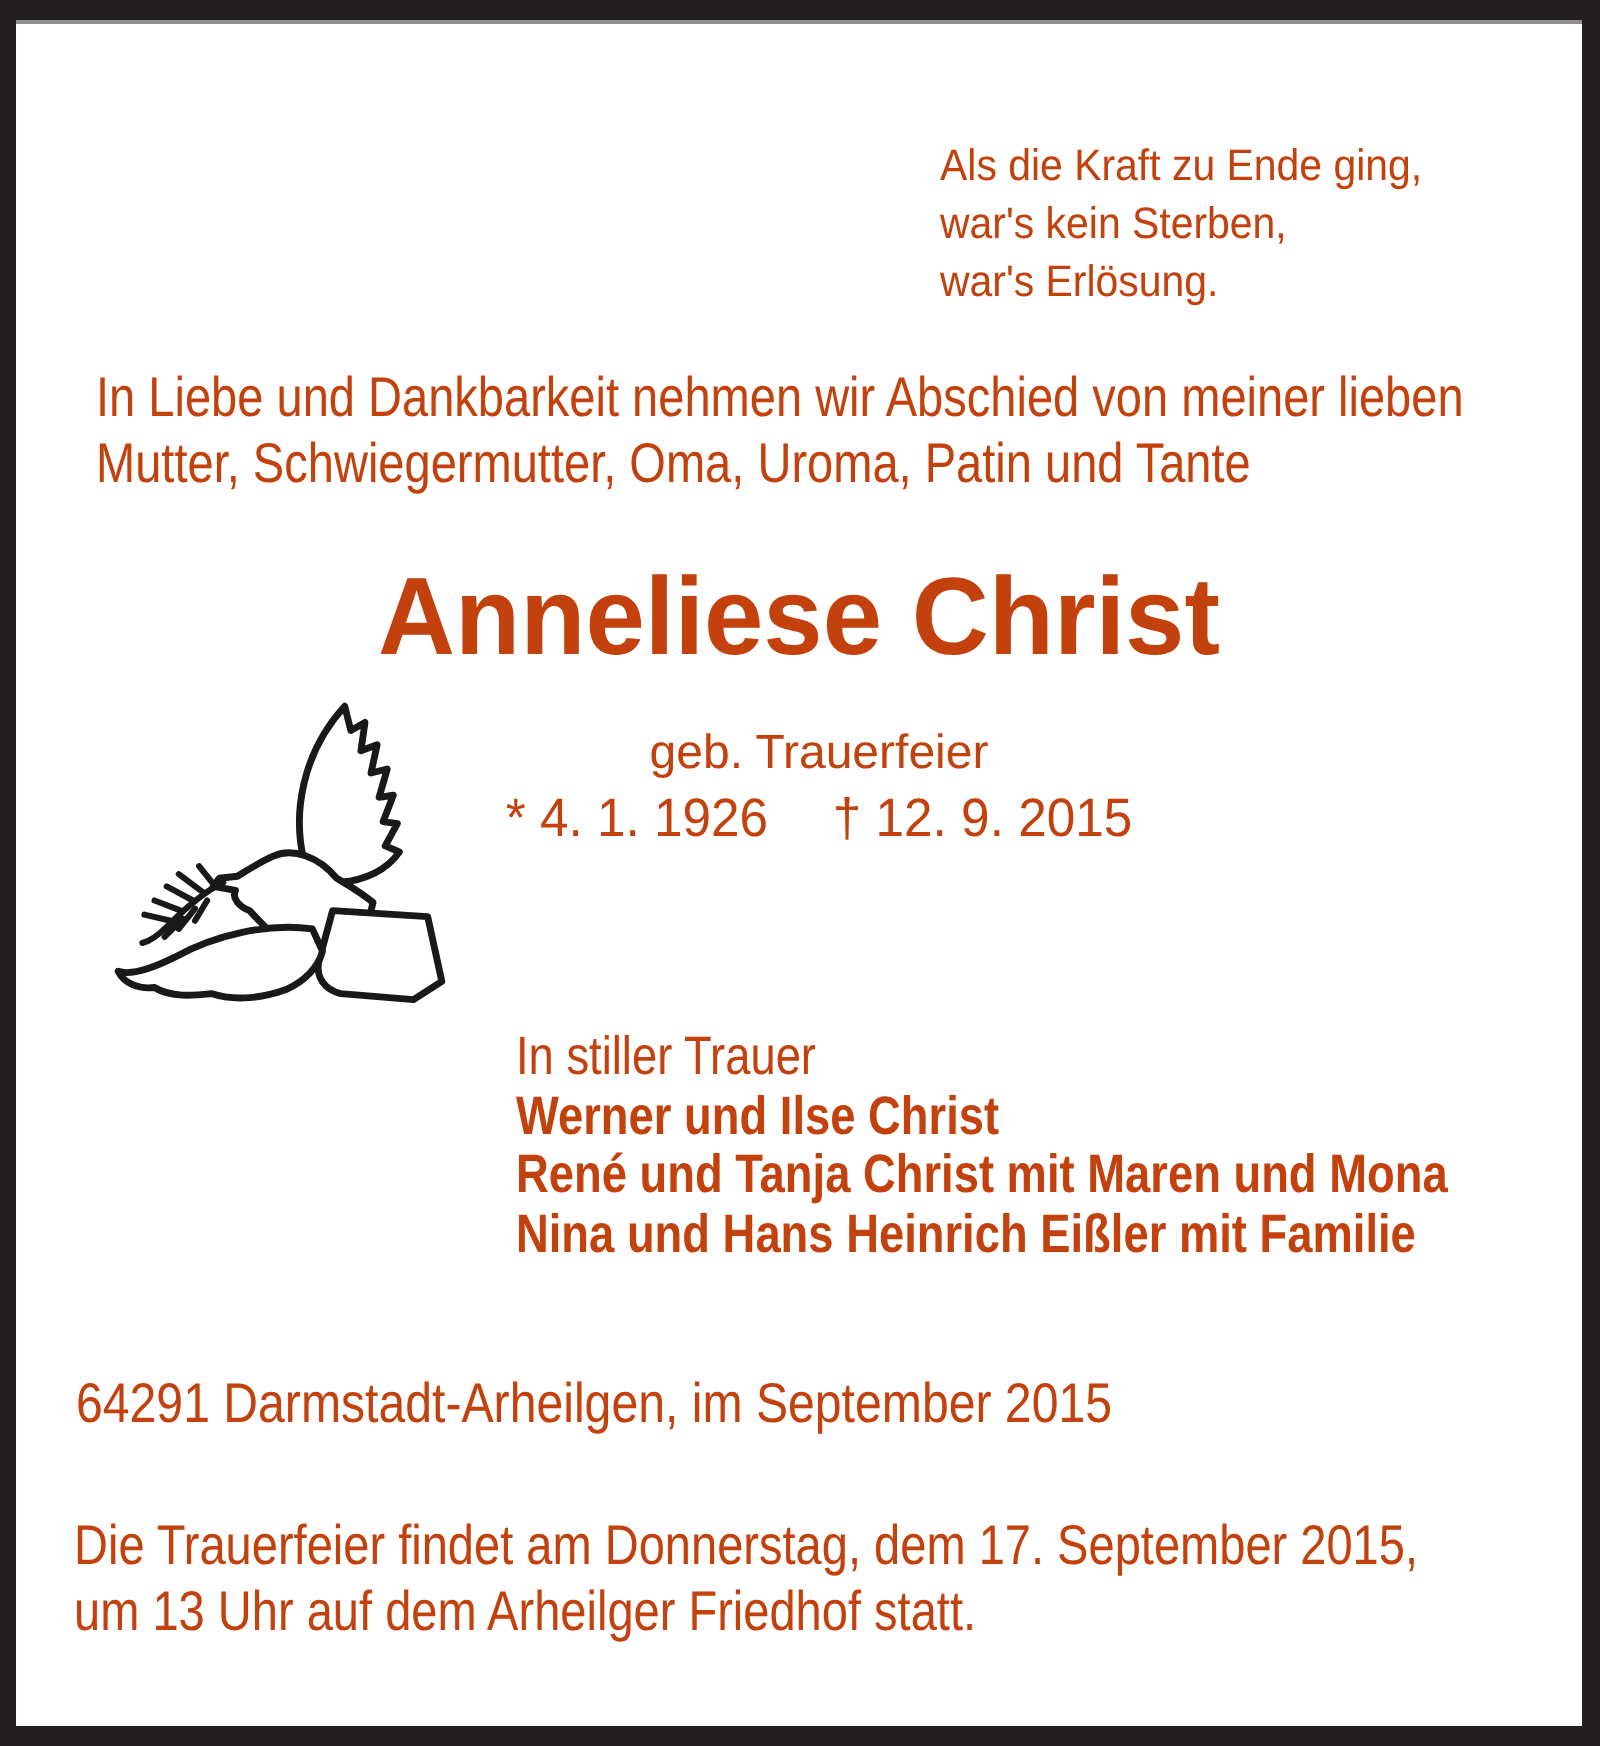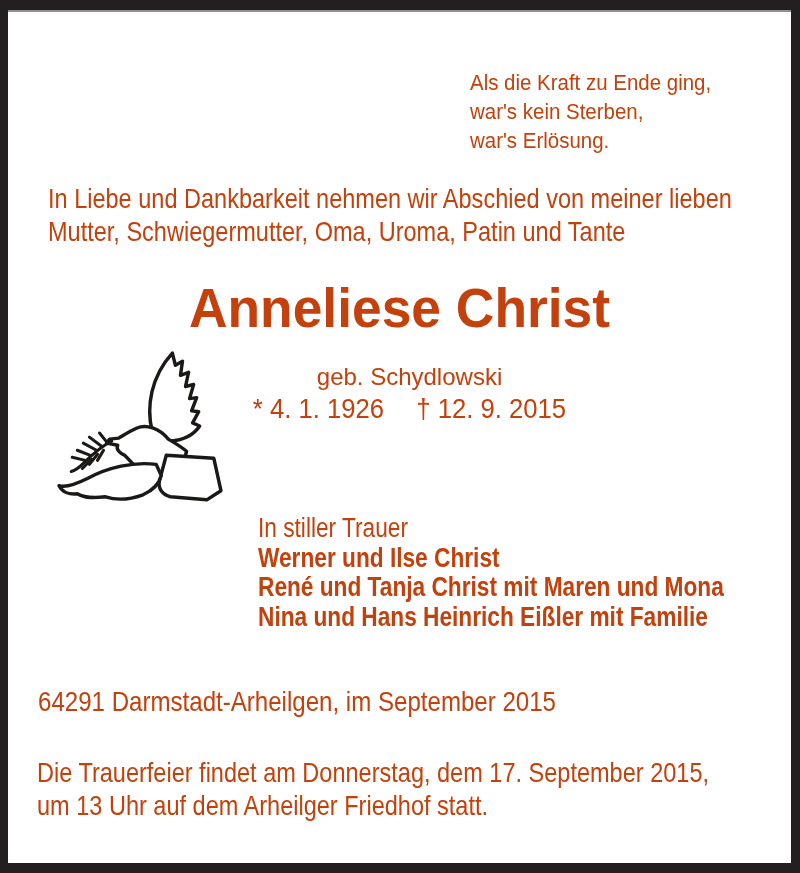--- a/index.html
+++ b/index.html
@@ -86,21 +86,21 @@
     <div>war's Erlösung.</div>
   </div>
 
   <div class="abs intro">
     <div>In Liebe und Dankbarkeit nehmen wir Abschied von meiner lieben</div>
     <div>Mutter, Schwiegermutter, Oma, Uroma, Patin und Tante</div>
   </div>
 
   <h1 class="abs name">Anneliese Christ</h1>
 
-  <div class="abs maiden">geb. Schydlowski</div>
+  <div class="abs maiden">geb. Trauerfeier</div>
 
   <div class="abs dates">
     <span class="birth">* 4. 1. 1926</span><span class="death">† 12. 9. 2015</span>
   </div>
 
   <div class="abs dove">
     <svg viewBox="0 0 170 164" xmlns="http://www.w3.org/2000/svg" fill="none" stroke="#1b1918" stroke-width="3.4" stroke-linecap="round" stroke-linejoin="round">
 
       <path fill="#ffffff" d="M96,84 C90,60 95,30 116,7
         L119,19 L126,15 L124,29 L132,26 L129,40 L137,38

